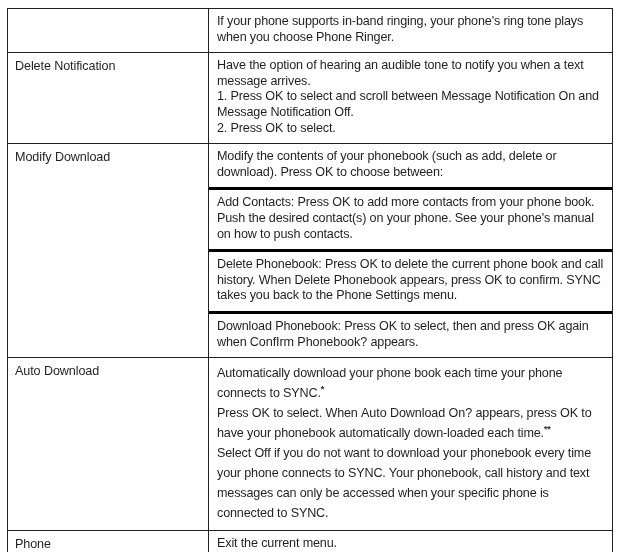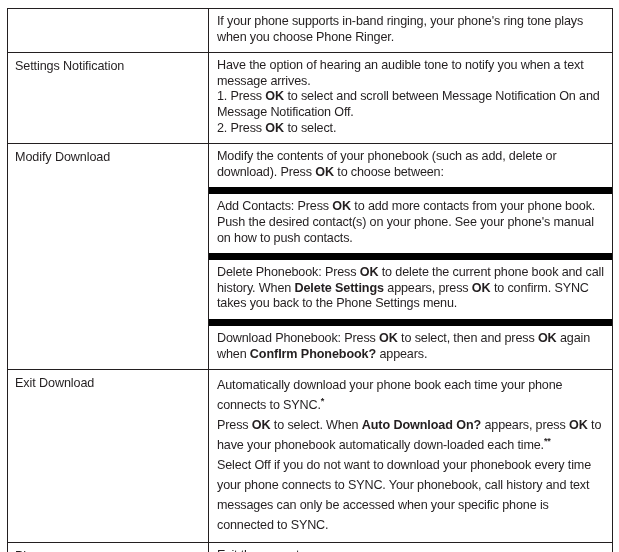--- a/index.html
+++ b/index.html
@@ -64,25 +64,25 @@
 
   .desc-block {
     padding: 5px 8px 7px 8px;
     font-size: 12.6px;
     line-height: 15.6px;
     letter-spacing: -0.15px;
     color: #231f20;
   }
 
   .desc-block + .desc-block {
-    border-top: 7px solid #000000;
+    border-top: 3px solid #000000;
   }
 
   b, .bold {
-    font-weight: bold;
+    font-weight: normal;
     letter-spacing: -0.1px;
   }
 
   sup {
     font-size: 0.72em;
     vertical-align: super;
     line-height: 0;
     font-weight: bold;
   }
 
@@ -102,44 +102,44 @@
             <div class="feature-cell"></div>
           </td>
           <td class="col-desc desc-cell">
             <div class="desc-stack">
               <div class="desc-block">If your phone supports in-band ringing, your phone's ring tone plays when you choose Phone Ringer.</div>
             </div>
           </td>
         </tr>
         <tr>
           <td class="col-feature">
-            <div class="feature-cell">Settings Notification</div>
+            <div class="feature-cell">Delete Notification</div>
           </td>
           <td class="col-desc desc-cell">
             <div class="desc-stack">
               <div class="desc-block">Have the option of hearing an audible tone to notify you when a text message arrives.<br>1. Press <b>OK</b> to select and scroll between Message Notification On and Message Notification Off.<br>2. Press <b>OK</b> to select.</div>
             </div>
           </td>
         </tr>
         <tr>
           <td class="col-feature">
             <div class="feature-cell">Modify Download</div>
           </td>
           <td class="col-desc desc-cell">
             <div class="desc-stack">
               <div class="desc-block">Modify the contents of your phonebook (such as add, delete or download). Press <b>OK</b> to choose between:</div>
               <div class="desc-block">Add Contacts: Press <b>OK</b> to add more contacts from your phone book. Push the desired contact(s) on your phone. See your phone's manual on how to push contacts.</div>
-              <div class="desc-block">Delete Phonebook: Press <b>OK</b> to delete the current phone book and call history. When <b>Delete Settings</b> appears, press <b>OK</b> to confirm. SYNC takes you back to the Phone Settings menu.</div>
+              <div class="desc-block">Delete Phonebook: Press <b>OK</b> to delete the current phone book and call history. When <b>Delete Phonebook</b> appears, press <b>OK</b> to confirm. SYNC takes you back to the Phone Settings menu.</div>
               <div class="desc-block">Download Phonebook: Press <b>OK</b> to select, then and press <b>OK</b> again when <b>ConfIrm Phonebook?</b> appears.</div>
             </div>
           </td>
         </tr>
         <tr>
           <td class="col-feature">
-            <div class="feature-cell">Exit Download</div>
+            <div class="feature-cell">Auto Download</div>
           </td>
           <td class="col-desc desc-cell">
             <div class="desc-stack">
               <div class="desc-block loose">Automatically download your phone book each time your phone connects to SYNC.<sup>*</sup><br>Press <b>OK</b> to select. When <b>Auto Download On?</b> appears, press <b>OK</b> to have your phonebook automatically down-loaded each time.<sup>**</sup><br>Select Off if you do not want to download your phonebook every time your phone connects to SYNC. Your phonebook, call history and text messages can only be accessed when your specific phone is connected to SYNC.</div>
             </div>
           </td>
         </tr>
         <tr>
           <td class="col-feature">
             <div class="feature-cell">Phone</div>

